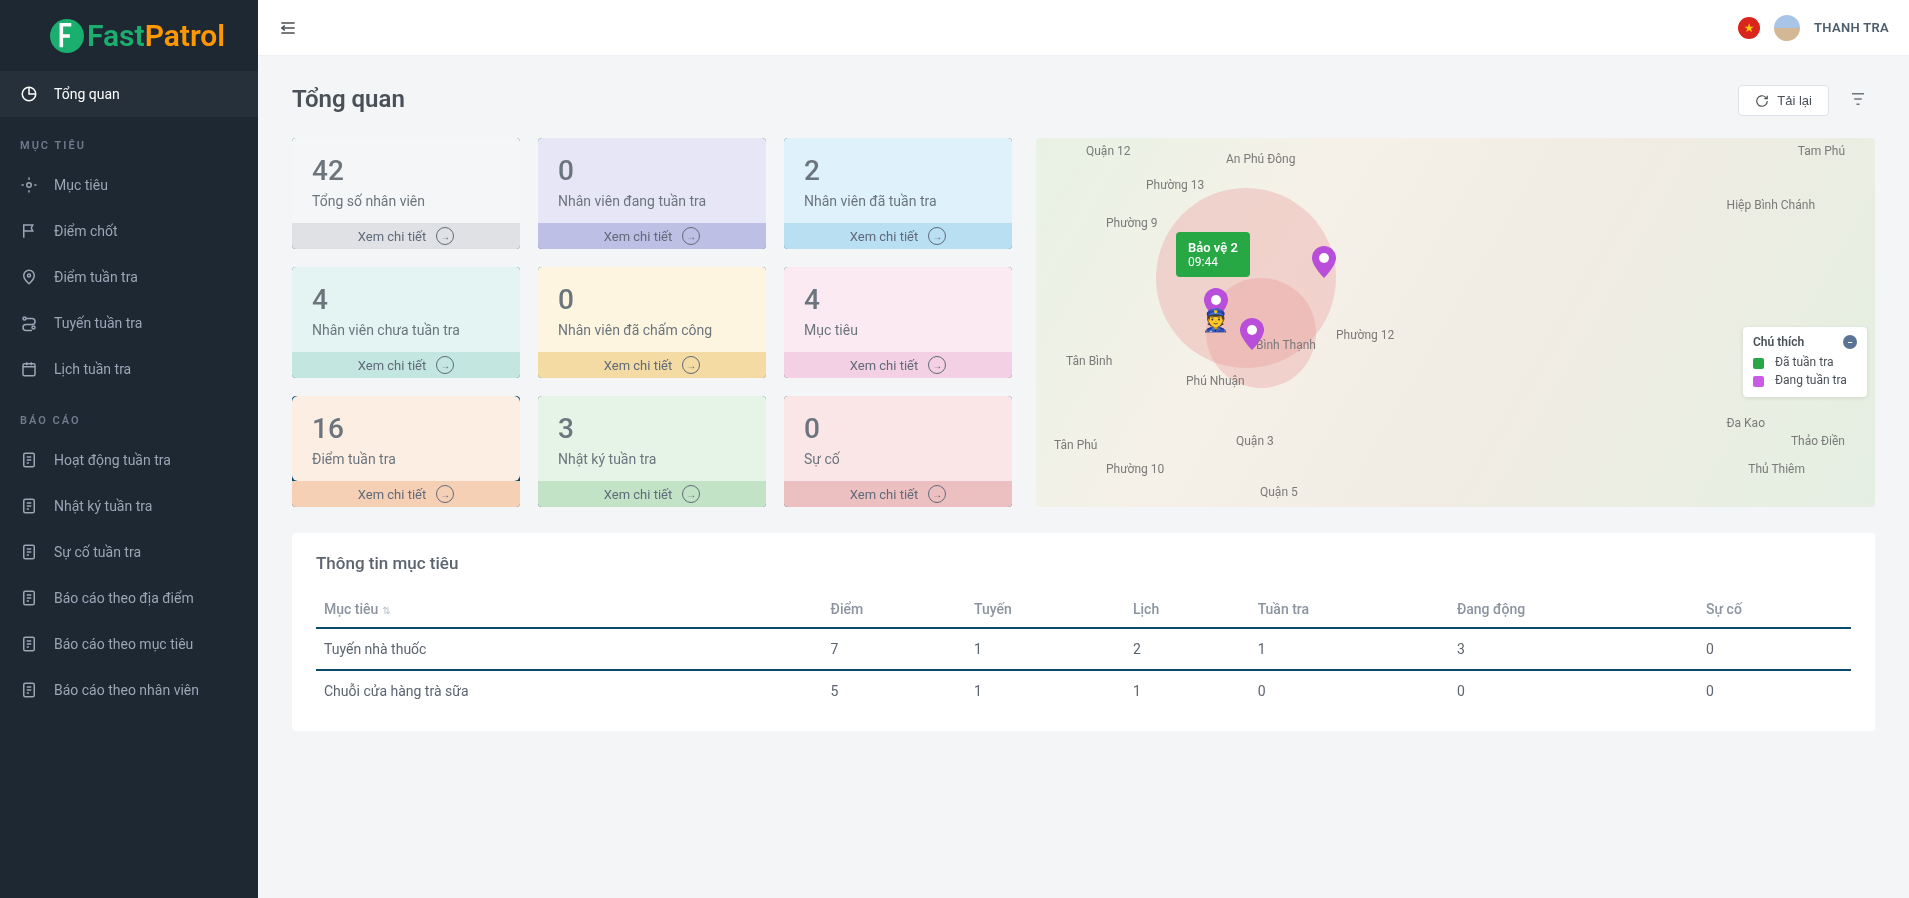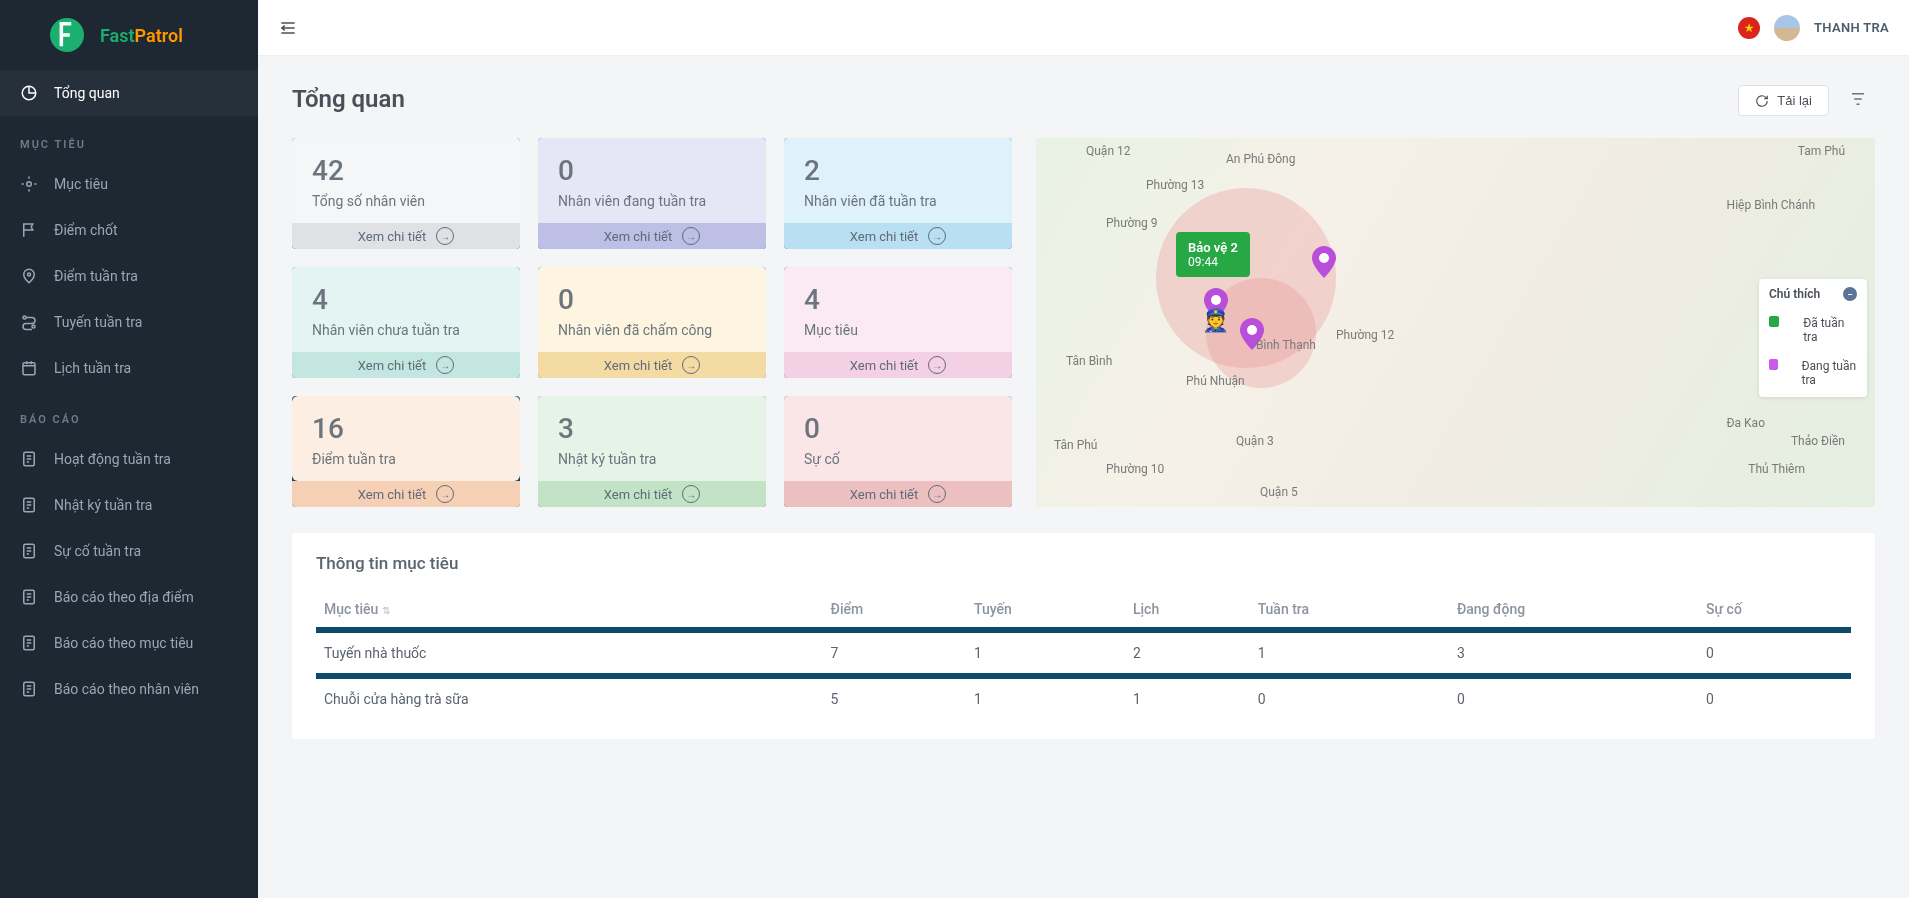--- a/index.html
+++ b/index.html
@@ -13,23 +13,23 @@
 .sidebar {
   width: 258px;
   background: #1e2833;
   color: #fff;
   flex-shrink: 0;
   padding-top: 0;
 }
 .logo-block {
   display: flex;
   align-items: center;
-  gap: 16px;
+  gap: 3px;
   padding: 18px 20px 18px 50px;
-  font-size: 18px;
+  font-size: 30px;
   font-weight: 600;
 }
 .logo-mark {
   width: 34px; height: 34px; border-radius: 50%;
   background: #1aae6f;
   display: flex; align-items: center; justify-content: center;
   font-weight: 700; color: #fff; font-size: 16px;
   position: relative;
 }
 .logo-mark::after { content: ""; }
@@ -129,36 +129,36 @@
 .pin.p2 { top: 150px; left: 168px; }
 .pin.p3 { top: 180px; left: 204px; }
 .guard { position:absolute; top:170px; left:166px; font-size:22px; }
 .circle1, .circle2 { position:absolute; border-radius:50%; background:rgba(233,152,152,.35); }
 .circle1 { width:180px; height:180px; top:50px; left:120px; }
 .circle2 { width:110px; height:110px; top:140px; left:170px; }
 .map-labels { position:absolute; font-size:12px; color:#7a7a7a; }
 .legend {
   position: absolute; right: 8px; bottom: 110px;
   background: #fff; border-radius: 4px; padding: 8px 10px 10px 10px;
-  font-size: 12px; color: #495057; width: 108px;
+  font-size: 12px; color: #495057; width: 124px;
   box-shadow: 0 1px 4px rgba(0,0,0,.1);
 }
 .legend-head { display:flex; justify-content:space-between; align-items:center; font-weight:600; margin-bottom:6px;}
-.legend-row { display:flex; align-items:flex-start; gap:24px; margin-top:15px;}
+.legend-row { display:flex; align-items:flex-end; gap:11px; margin-top:4px;}
 .sq { width:11px; height:11px; border-radius:2px; }
 .sq.g { background:#28a745; } .sq.p { background:#c95be6; }
 .legend-close { width:14px;height:14px;border-radius:50%;background:#5b7496;color:#fff;display:flex;align-items:center;justify-content:center;font-size:10px;}
 
 .table-panel {
   margin-top: 26px; background: #fff; border-radius: 4px; padding: 20px 24px;
 }
 .table-title { font-size: 17px; font-weight: 500; color: #5c6470; margin-bottom: 18px;}
 table { width: 100%; border-collapse: collapse; font-size: 14px; color: #5c6470;}
 th { text-align: left; font-weight: 500; color: #8c94a0; padding: 10px 8px; }
-td { padding: 12px 8px; border-top: 6px solid #0c4a6e; }
+td { padding: 12px 8px; border-top: 2px solid #0c4a6e; }
 .sort-icon { font-size:10px; color:#b8bec7; margin-left:4px;}
 </style>
 </head>
 <body>
 
 <div class="layout">
   <aside class="sidebar">
     <div class="logo-block">
       <span class="logo-mark">
         <svg viewBox="0 0 24 24" fill="none" stroke="#fff" stroke-width="2.5">

